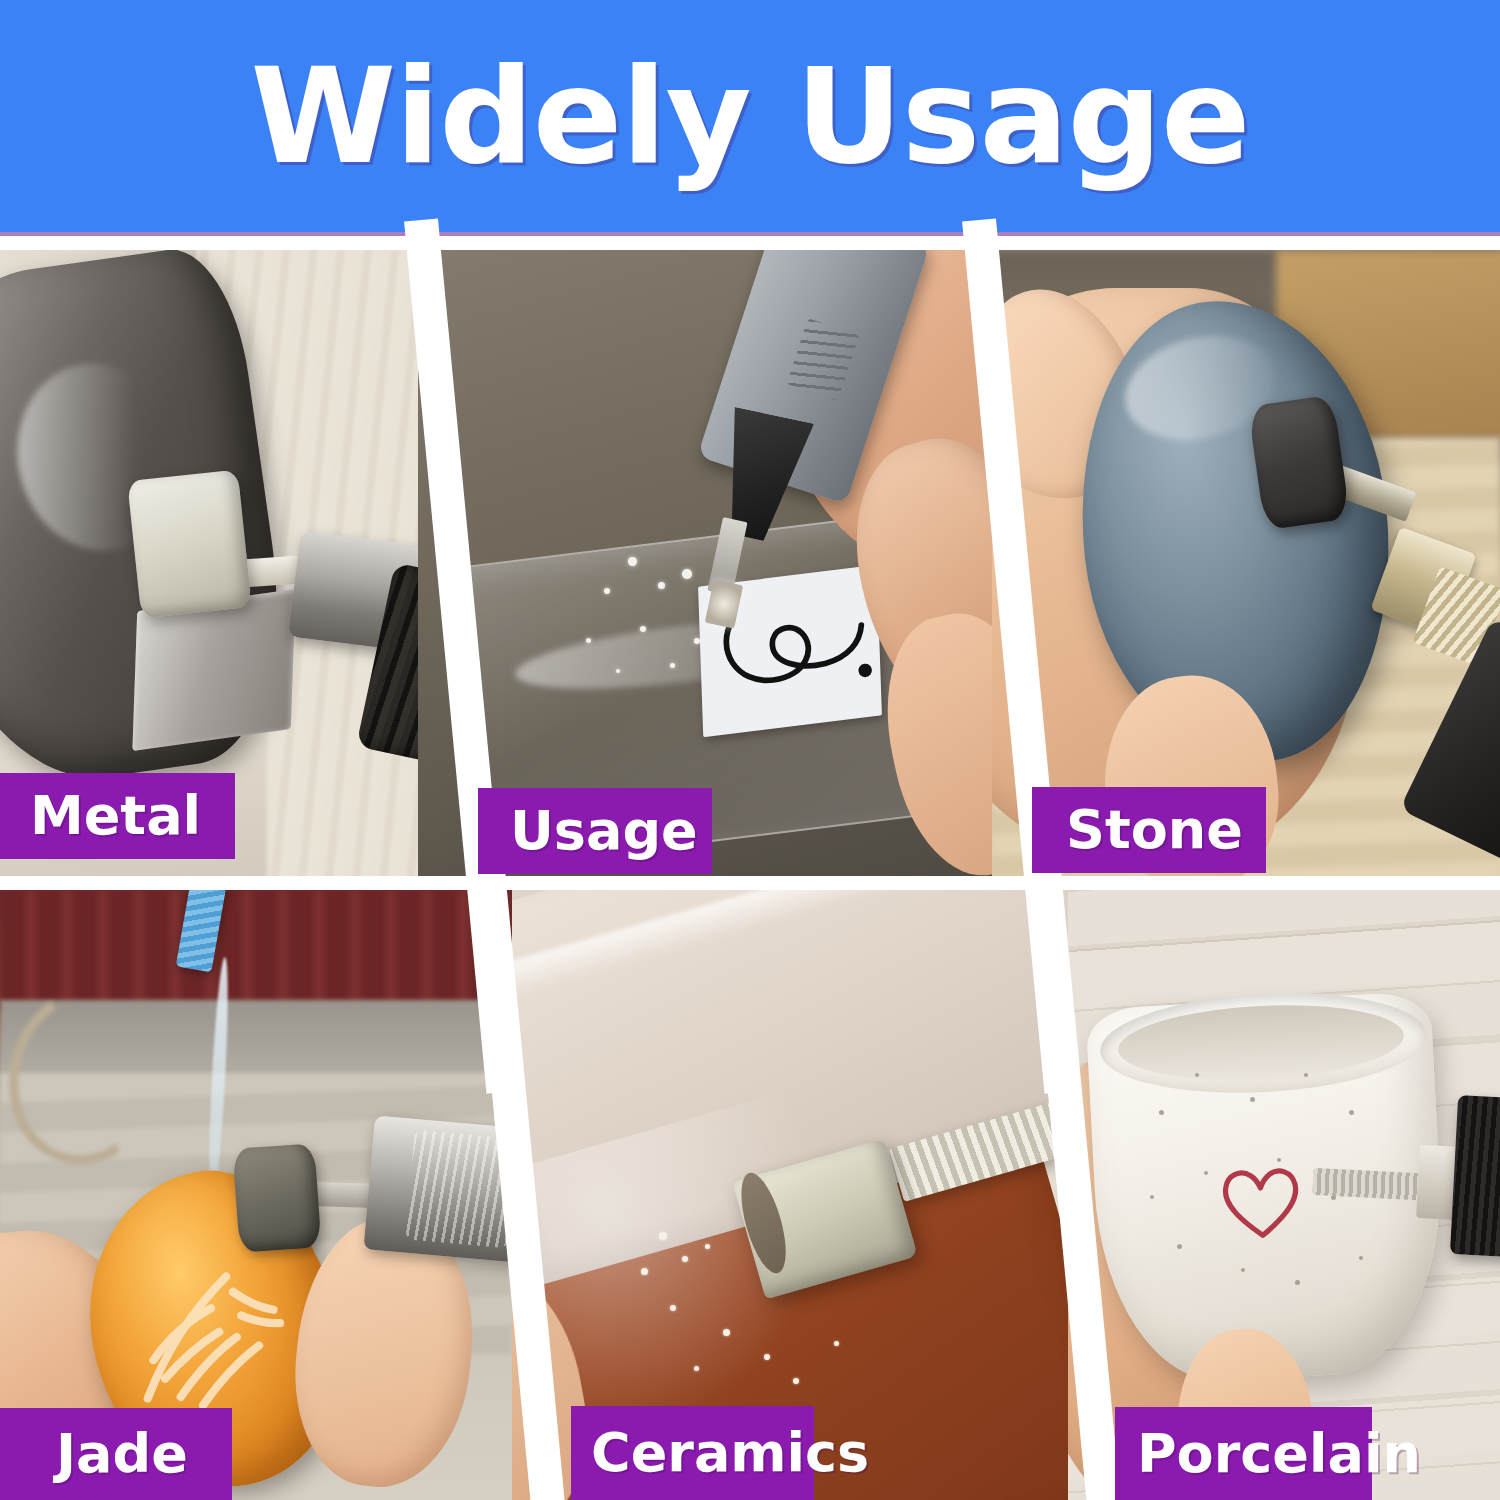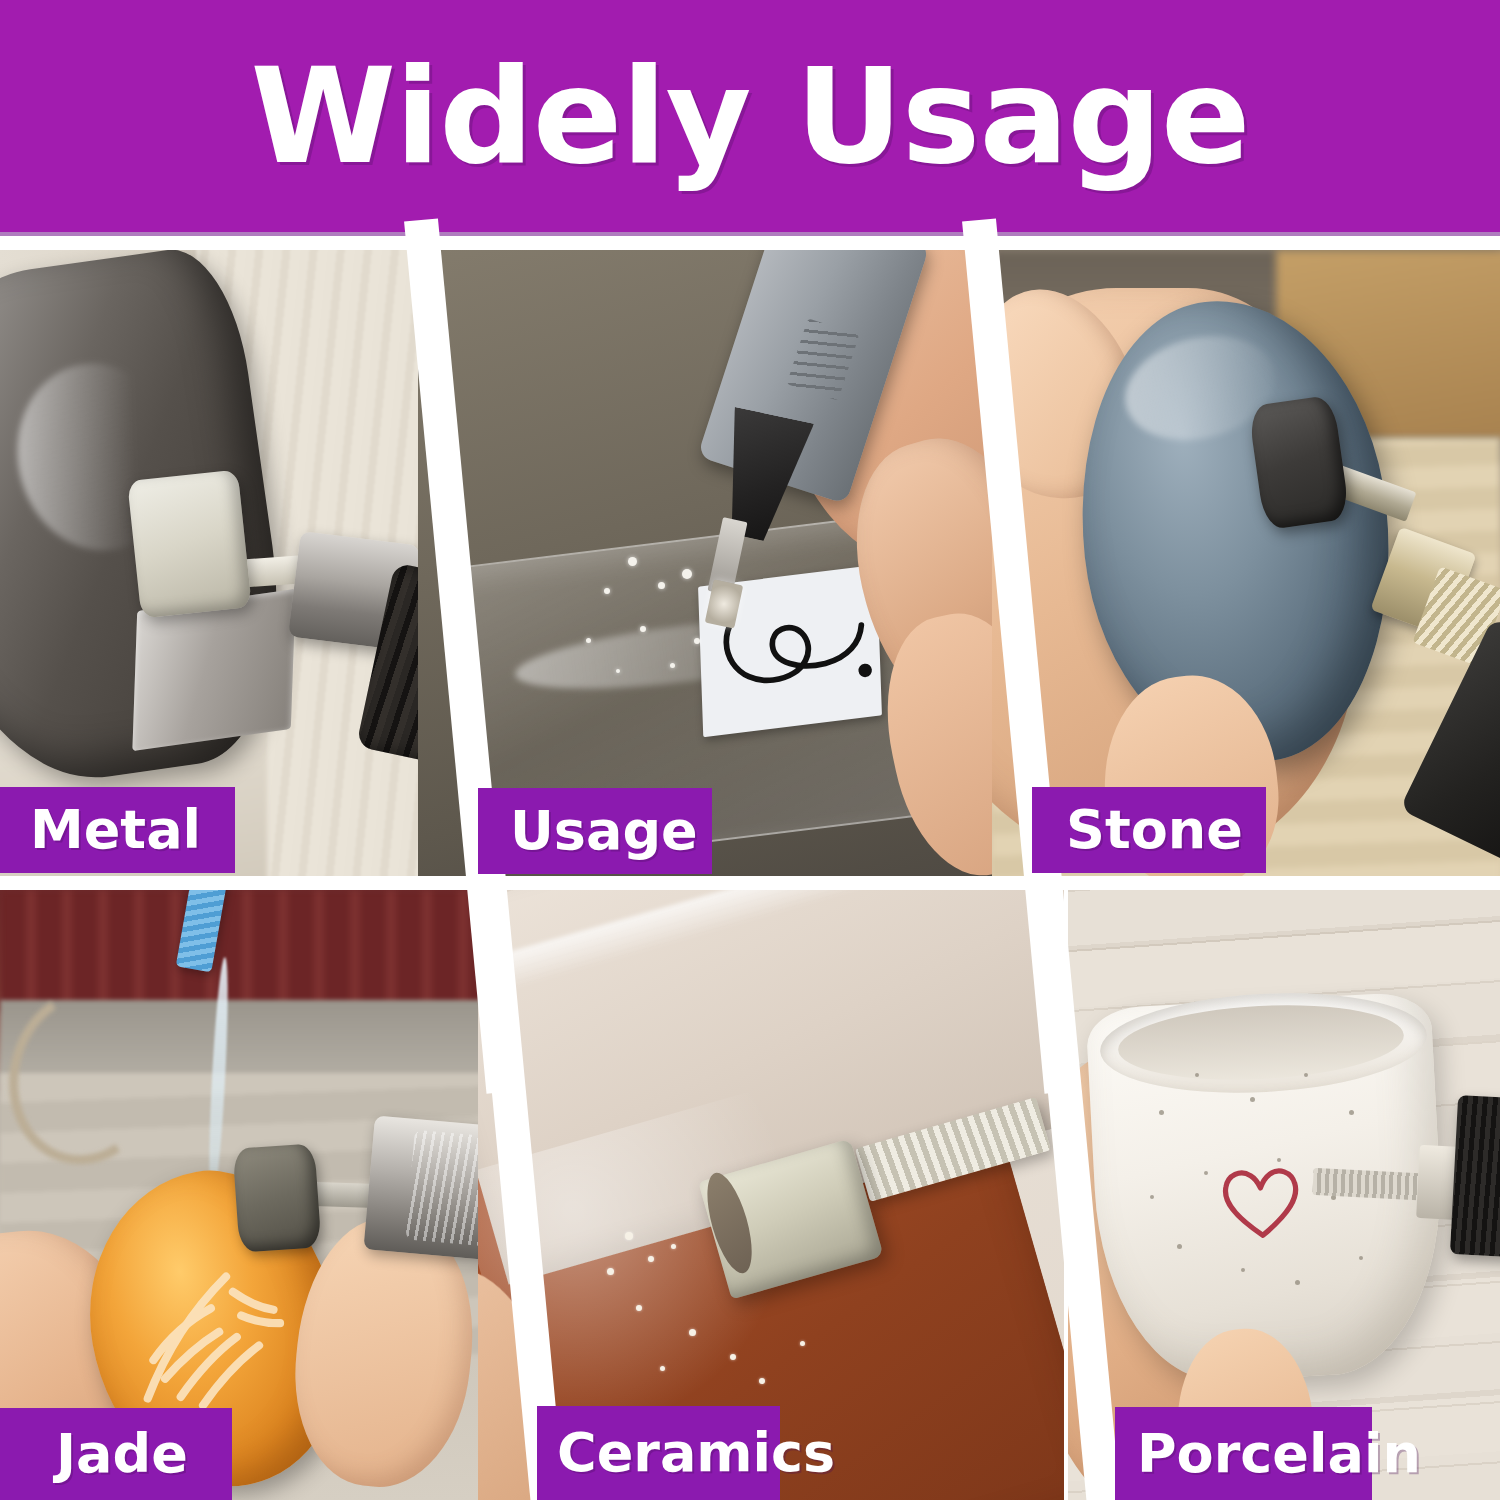--- a/index.html
+++ b/index.html
@@ -3,21 +3,21 @@
 <meta charset="utf-8">
 <style>
   html,body{margin:0;padding:0;background:#fff;}
   body{width:1500px;height:1500px;overflow:hidden;
        font-family:"Liberation Sans","DejaVu Sans",sans-serif;}
 
   .page{position:relative;width:1500px;height:1500px;background:#ffffff;overflow:hidden;}
 
   
   .header{position:absolute;left:0;top:0;width:1500px;height:232px;
-          background:#a21caf;display:flex;align-items:center;justify-content:center;}
+          background:#3b82f6;display:flex;align-items:center;justify-content:center;}
   .header-title{font-size:132px;font-weight:bold;color:#ffffff;letter-spacing:-1px;
                 line-height:1;text-shadow:3px 3px 0 rgba(70,10,90,.28);
                 font-family:"DejaVu Sans","Liberation Sans",sans-serif;}
   .header-rule{position:absolute;left:0;top:232px;width:1500px;height:4px;background:#6d1189;opacity:.55;}
 
   
   .grid{position:absolute;left:0;top:250px;width:1500px;height:1250px;}
   .row{position:absolute;left:0;width:1500px;}
   .row-top{top:0;height:626px;}
   .row-bot{top:640px;height:610px;}
@@ -272,21 +272,21 @@
           <div class="metal-wood"></div>
           <div class="metal-surf"></div>
           <div class="hammer"></div>
           <div class="hammer-shine"></div>
           <div class="hammer-face"></div>
           <div class="bit-shaft"></div>
           <div class="bit-drum"></div>
           <div class="tool-chuck"></div>
           <div class="tool-grip"></div>
         </div>
-        <div class="badge" style="left:0;top:537px;width:235px;height:86px;padding-left:30px;">
+        <div class="badge" style="left:0;top:523px;width:235px;height:86px;padding-left:30px;">
           <span>Metal</span>
         </div>
       </div>
 
       <div class="cell" style="left:418px;width:600px;">
         <div class="photo p-glass">
           <div class="glass-cup"></div>
           <div class="glass-rim"></div>
           <div class="glass-sheen"></div>
           <div class="stencil"></div>
@@ -369,21 +369,21 @@
           <div class="j-shaft"></div>
           <div class="j-drum"></div>
           <div class="j-chuck"></div>
           <div class="j-chuck-rings"></div>
         </div>
         <div class="badge" style="left:0;top:518px;width:232px;height:92px;padding-left:56px;">
           <span>Jade</span>
         </div>
       </div>
 
-      <div class="cell" style="left:478px;width:586px;">
+      <div class="cell" style="left:512px;width:586px;">
         <div class="photo p-ceramics">
           <div class="cer-tile-body"></div>
           <div class="cer-tile-top"></div>
           <div class="cer-edge-hi"></div>
           <div class="cer-dust"></div>
           <div class="cer-shaft"></div>
           <div class="cer-bit"></div>
           <div class="cer-bit-face"></div>
           <div class="cer-chip" style="left:25%;top:56%;width:8px;height:8px;"></div>
           <div class="cer-chip" style="left:29%;top:60%;width:6px;height:6px;"></div>

